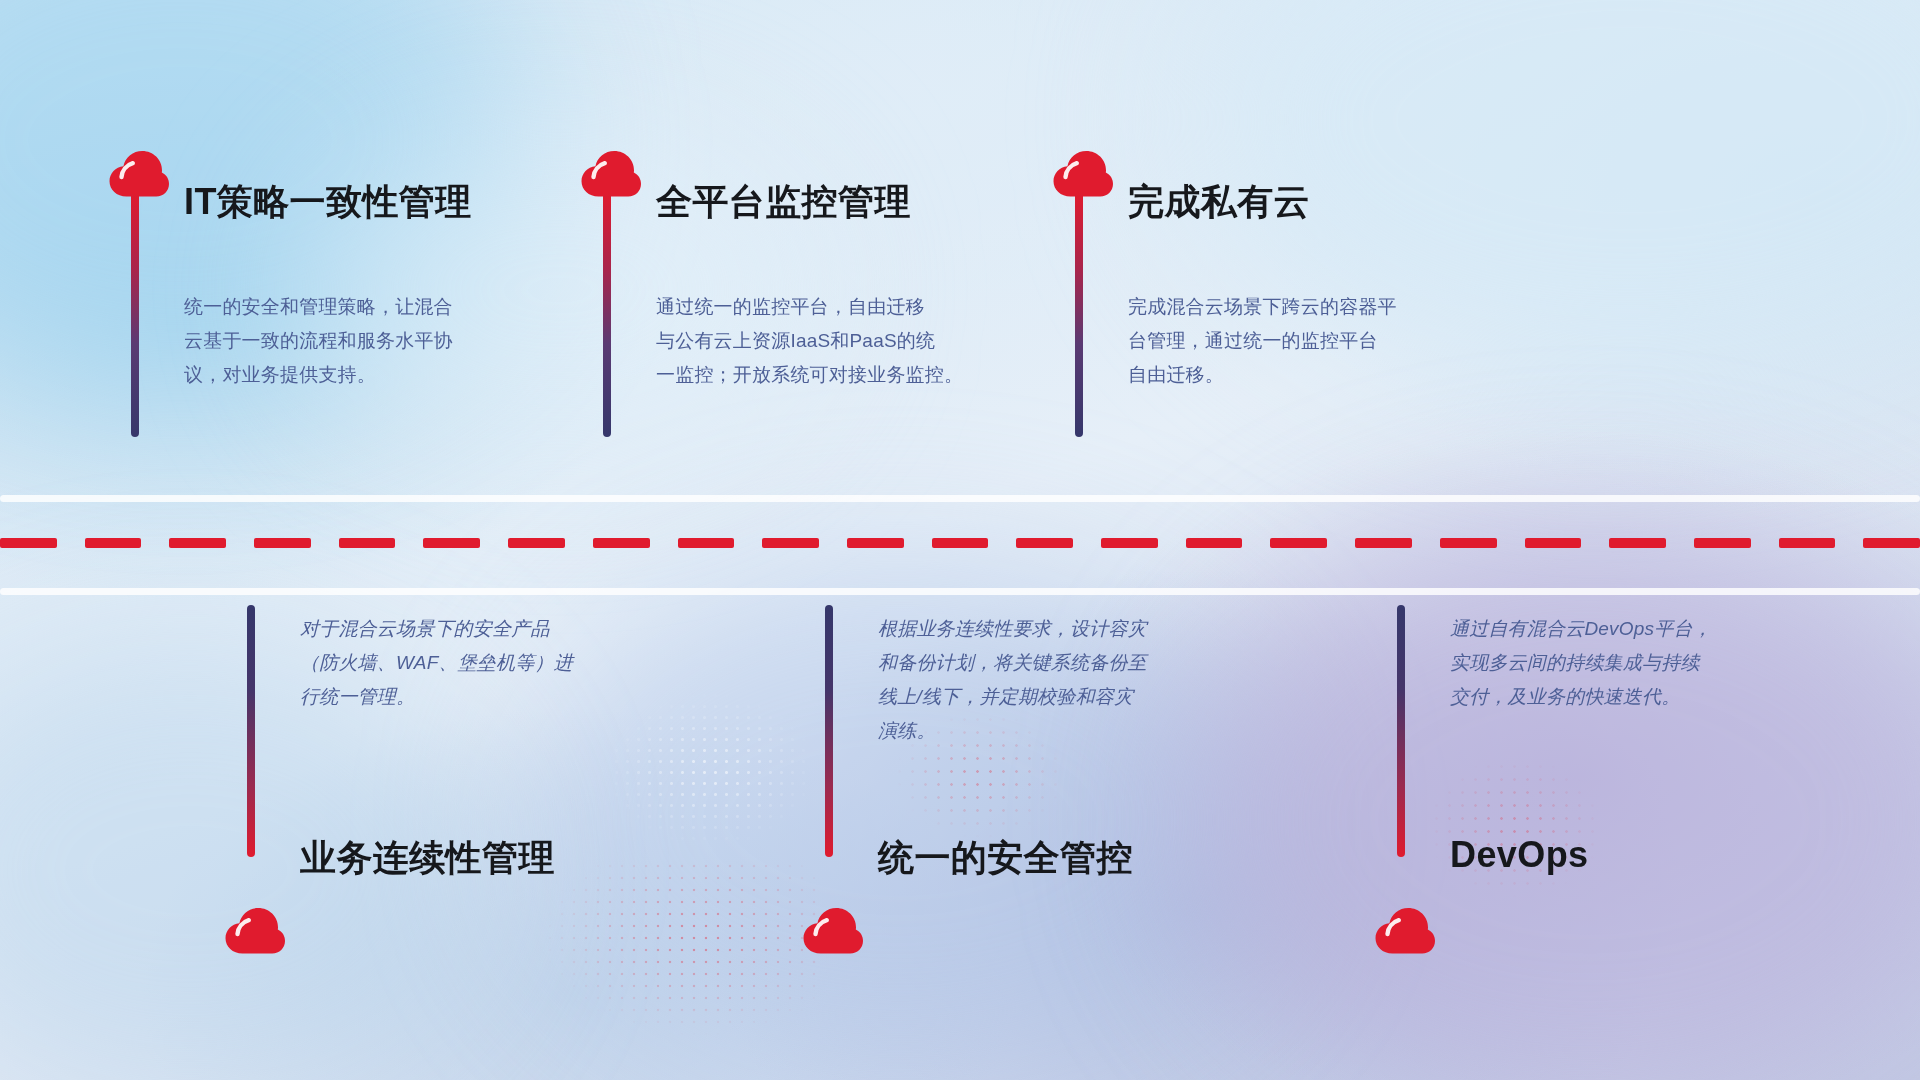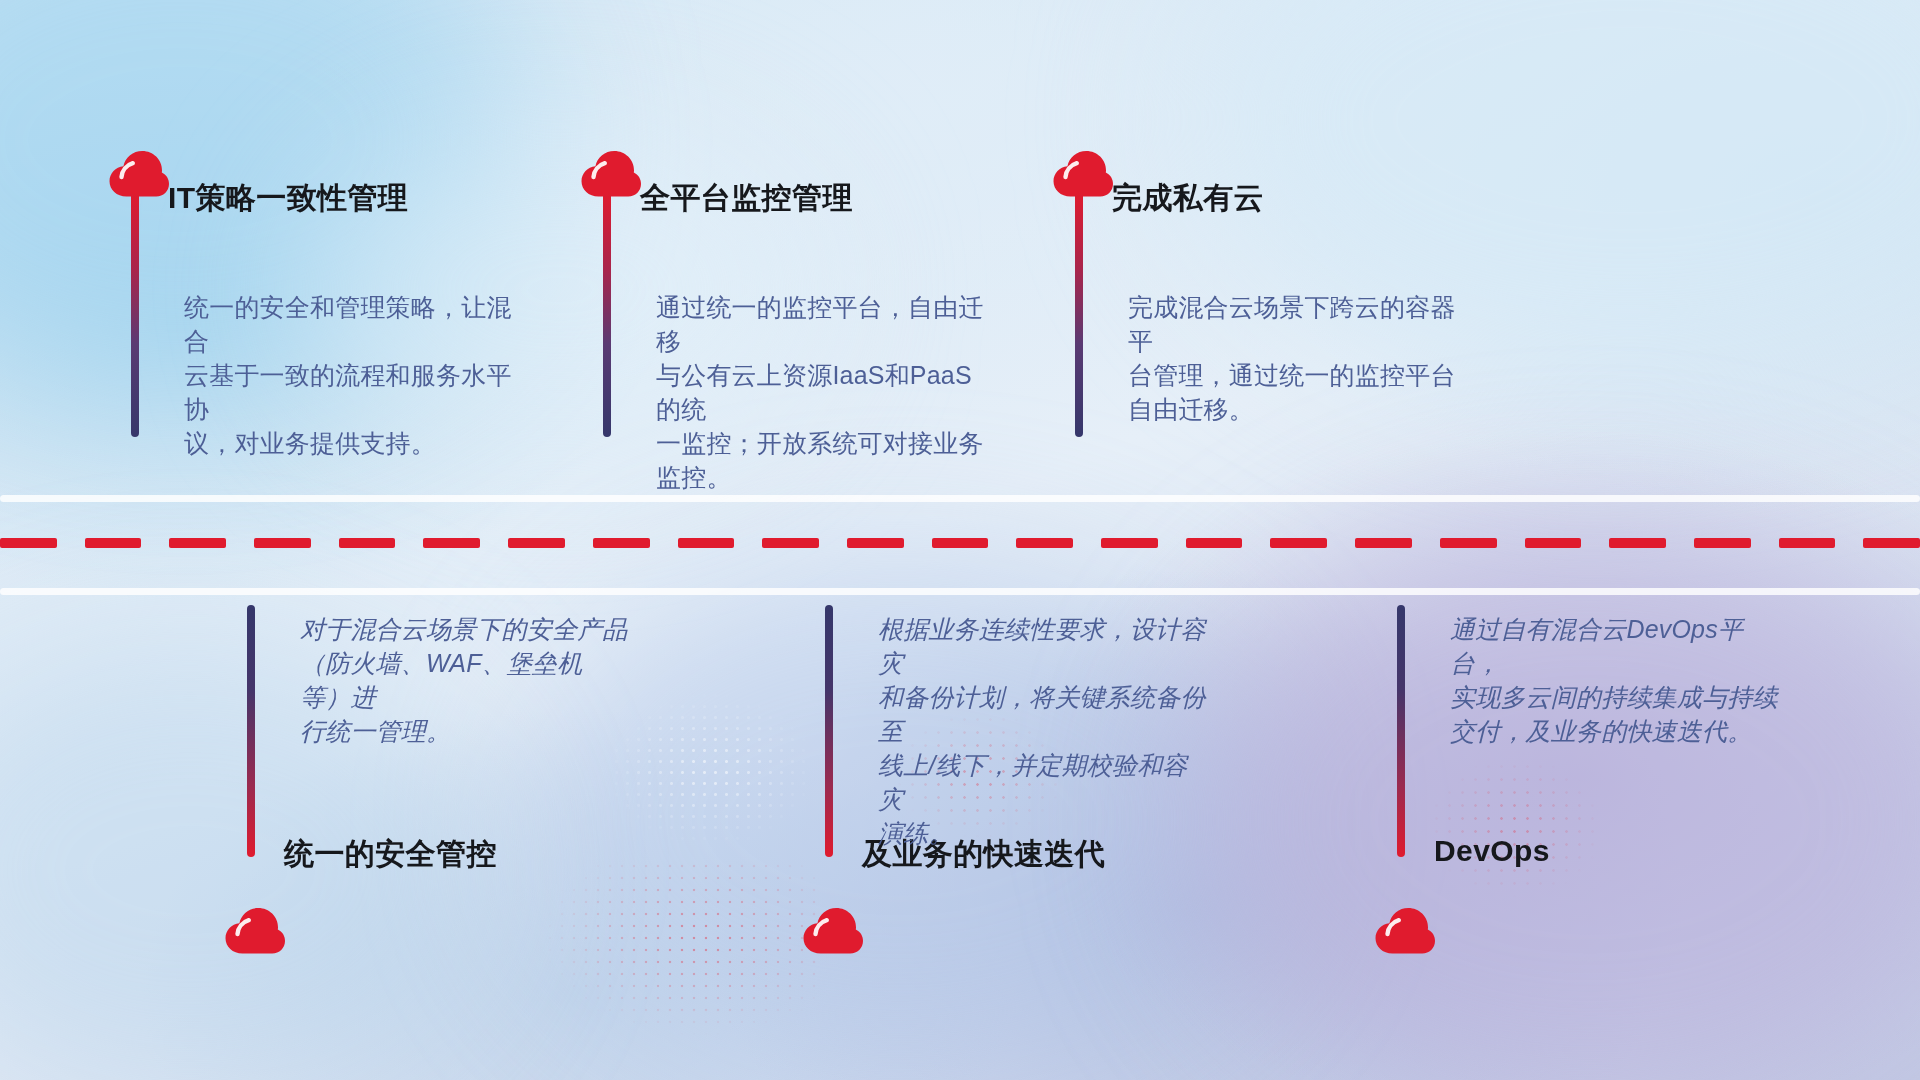--- a/index.html
+++ b/index.html
@@ -142,36 +142,36 @@
   }
   .col-bottom .stem {
     top: -7px;
     height: 252px;
     background: linear-gradient(180deg, #35376b 0%, #45356a 34%, #9b2a4f 72%, #e01b2e 100%);
   }
 
   
   .heading {
     position: absolute;
-    left: 132px;
-    font-size: 30px;
+    left: 148px;
+    font-size: 36px;
     font-weight: bold;
     color: #16181c;
     letter-spacing: .4px;
     white-space: nowrap;
   }
   .col-top    .heading { top: 28px; }
   .col-bottom .heading { top: 222px; }
 
   
   .body-text {
     position: absolute;
     left: 148px;
     width: 330px;
-    font-size: 25px;
+    font-size: 19px;
     line-height: 34px;
     color: #4d5f96;
     letter-spacing: .2px;
     white-space: pre-line;
   }
   .col-top    .body-text { top: 140px; }
   .col-bottom .body-text { top: 0px; font-style: italic; }
 </style>
 </head>
 <body>
@@ -252,32 +252,32 @@
       </div>
     <div class="rule bottom"></div>
   </div>
 
   <div class="col col-bottom" id="bot-col-0" style="left:152px;">
       <div class="cloud-icon"><svg viewBox="0 0 62 48" width="62" height="48">
           <path d="M18.5 46.5 C8.6 46.5 1.5 39.7 1.5 31.2 C1.5 23.3 7.6 17.0 15.4 16.2 C17.2 7.3 25.0 1.0 34.3 1.0 C45.2 1.0 54.0 9.6 54.0 20.2 C54.0 21.0 53.9 21.8 53.8 22.6 C58.3 24.7 61.0 29.0 61.0 33.9 C61.0 40.8 55.3 46.5 48.2 46.5 Z" fill="#e01b2e"></path>
           <path d="M13.5 27.0 C14.0 20.6 18.6 15.2 24.8 13.2" stroke="#ffffff" stroke-width="4.4" stroke-linecap="round" fill="none" opacity="0.92"></path>
         </svg></div>
       <div class="stem"></div>
-      <div class="heading">统一的安全管控</div>
+      <div class="heading">业务连续性管理</div>
       <div class="body-text">对于混合云场景下的安全产品
 （防火墙、WAF、堡垒机等）进
 行统一管理。</div>
     </div>
   <div class="col col-bottom" id="bot-col-1" style="left:730px;">
       <div class="cloud-icon"><svg viewBox="0 0 62 48" width="62" height="48">
           <path d="M18.5 46.5 C8.6 46.5 1.5 39.7 1.5 31.2 C1.5 23.3 7.6 17.0 15.4 16.2 C17.2 7.3 25.0 1.0 34.3 1.0 C45.2 1.0 54.0 9.6 54.0 20.2 C54.0 21.0 53.9 21.8 53.8 22.6 C58.3 24.7 61.0 29.0 61.0 33.9 C61.0 40.8 55.3 46.5 48.2 46.5 Z" fill="#e01b2e"></path>
           <path d="M13.5 27.0 C14.0 20.6 18.6 15.2 24.8 13.2" stroke="#ffffff" stroke-width="4.4" stroke-linecap="round" fill="none" opacity="0.92"></path>
         </svg></div>
       <div class="stem"></div>
-      <div class="heading">及业务的快速迭代</div>
+      <div class="heading">统一的安全管控</div>
       <div class="body-text">根据业务连续性要求，设计容灾
 和备份计划，将关键系统备份至
 线上/线下，并定期校验和容灾
 演练。</div>
     </div>
   <div class="col col-bottom" id="bot-col-2" style="left:1302px;">
       <div class="cloud-icon"><svg viewBox="0 0 62 48" width="62" height="48">
           <path d="M18.5 46.5 C8.6 46.5 1.5 39.7 1.5 31.2 C1.5 23.3 7.6 17.0 15.4 16.2 C17.2 7.3 25.0 1.0 34.3 1.0 C45.2 1.0 54.0 9.6 54.0 20.2 C54.0 21.0 53.9 21.8 53.8 22.6 C58.3 24.7 61.0 29.0 61.0 33.9 C61.0 40.8 55.3 46.5 48.2 46.5 Z" fill="#e01b2e"></path>
           <path d="M13.5 27.0 C14.0 20.6 18.6 15.2 24.8 13.2" stroke="#ffffff" stroke-width="4.4" stroke-linecap="round" fill="none" opacity="0.92"></path>
         </svg></div>

